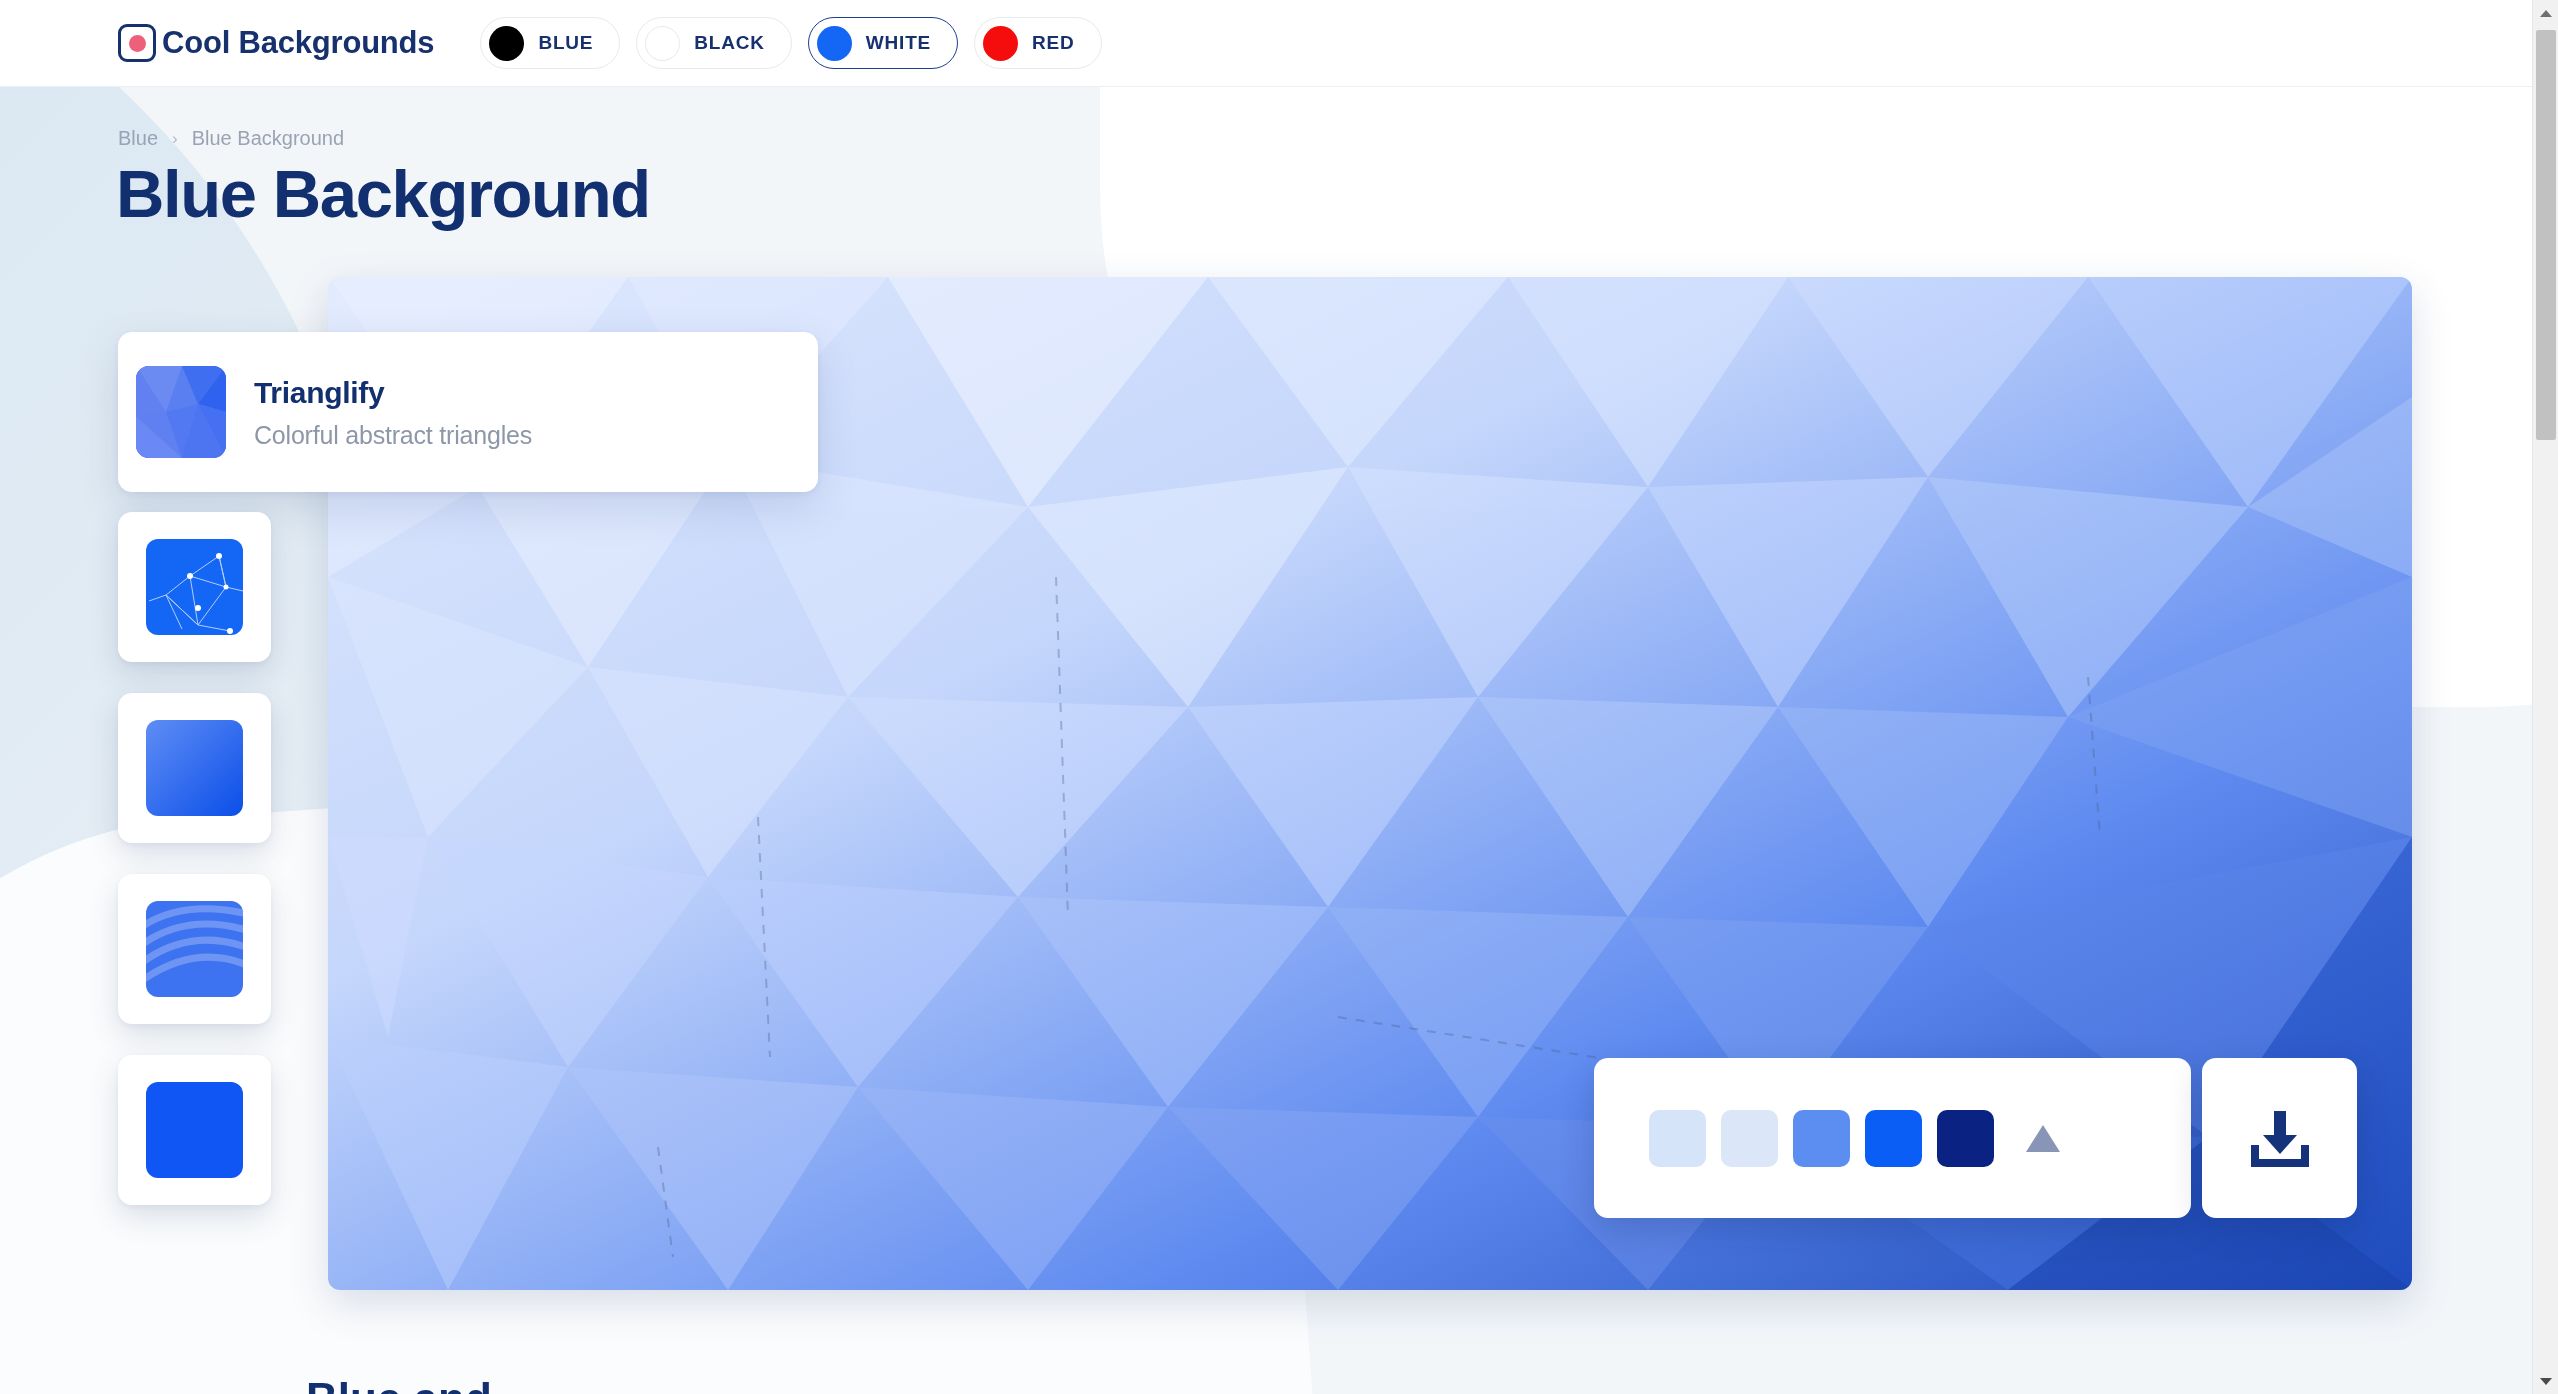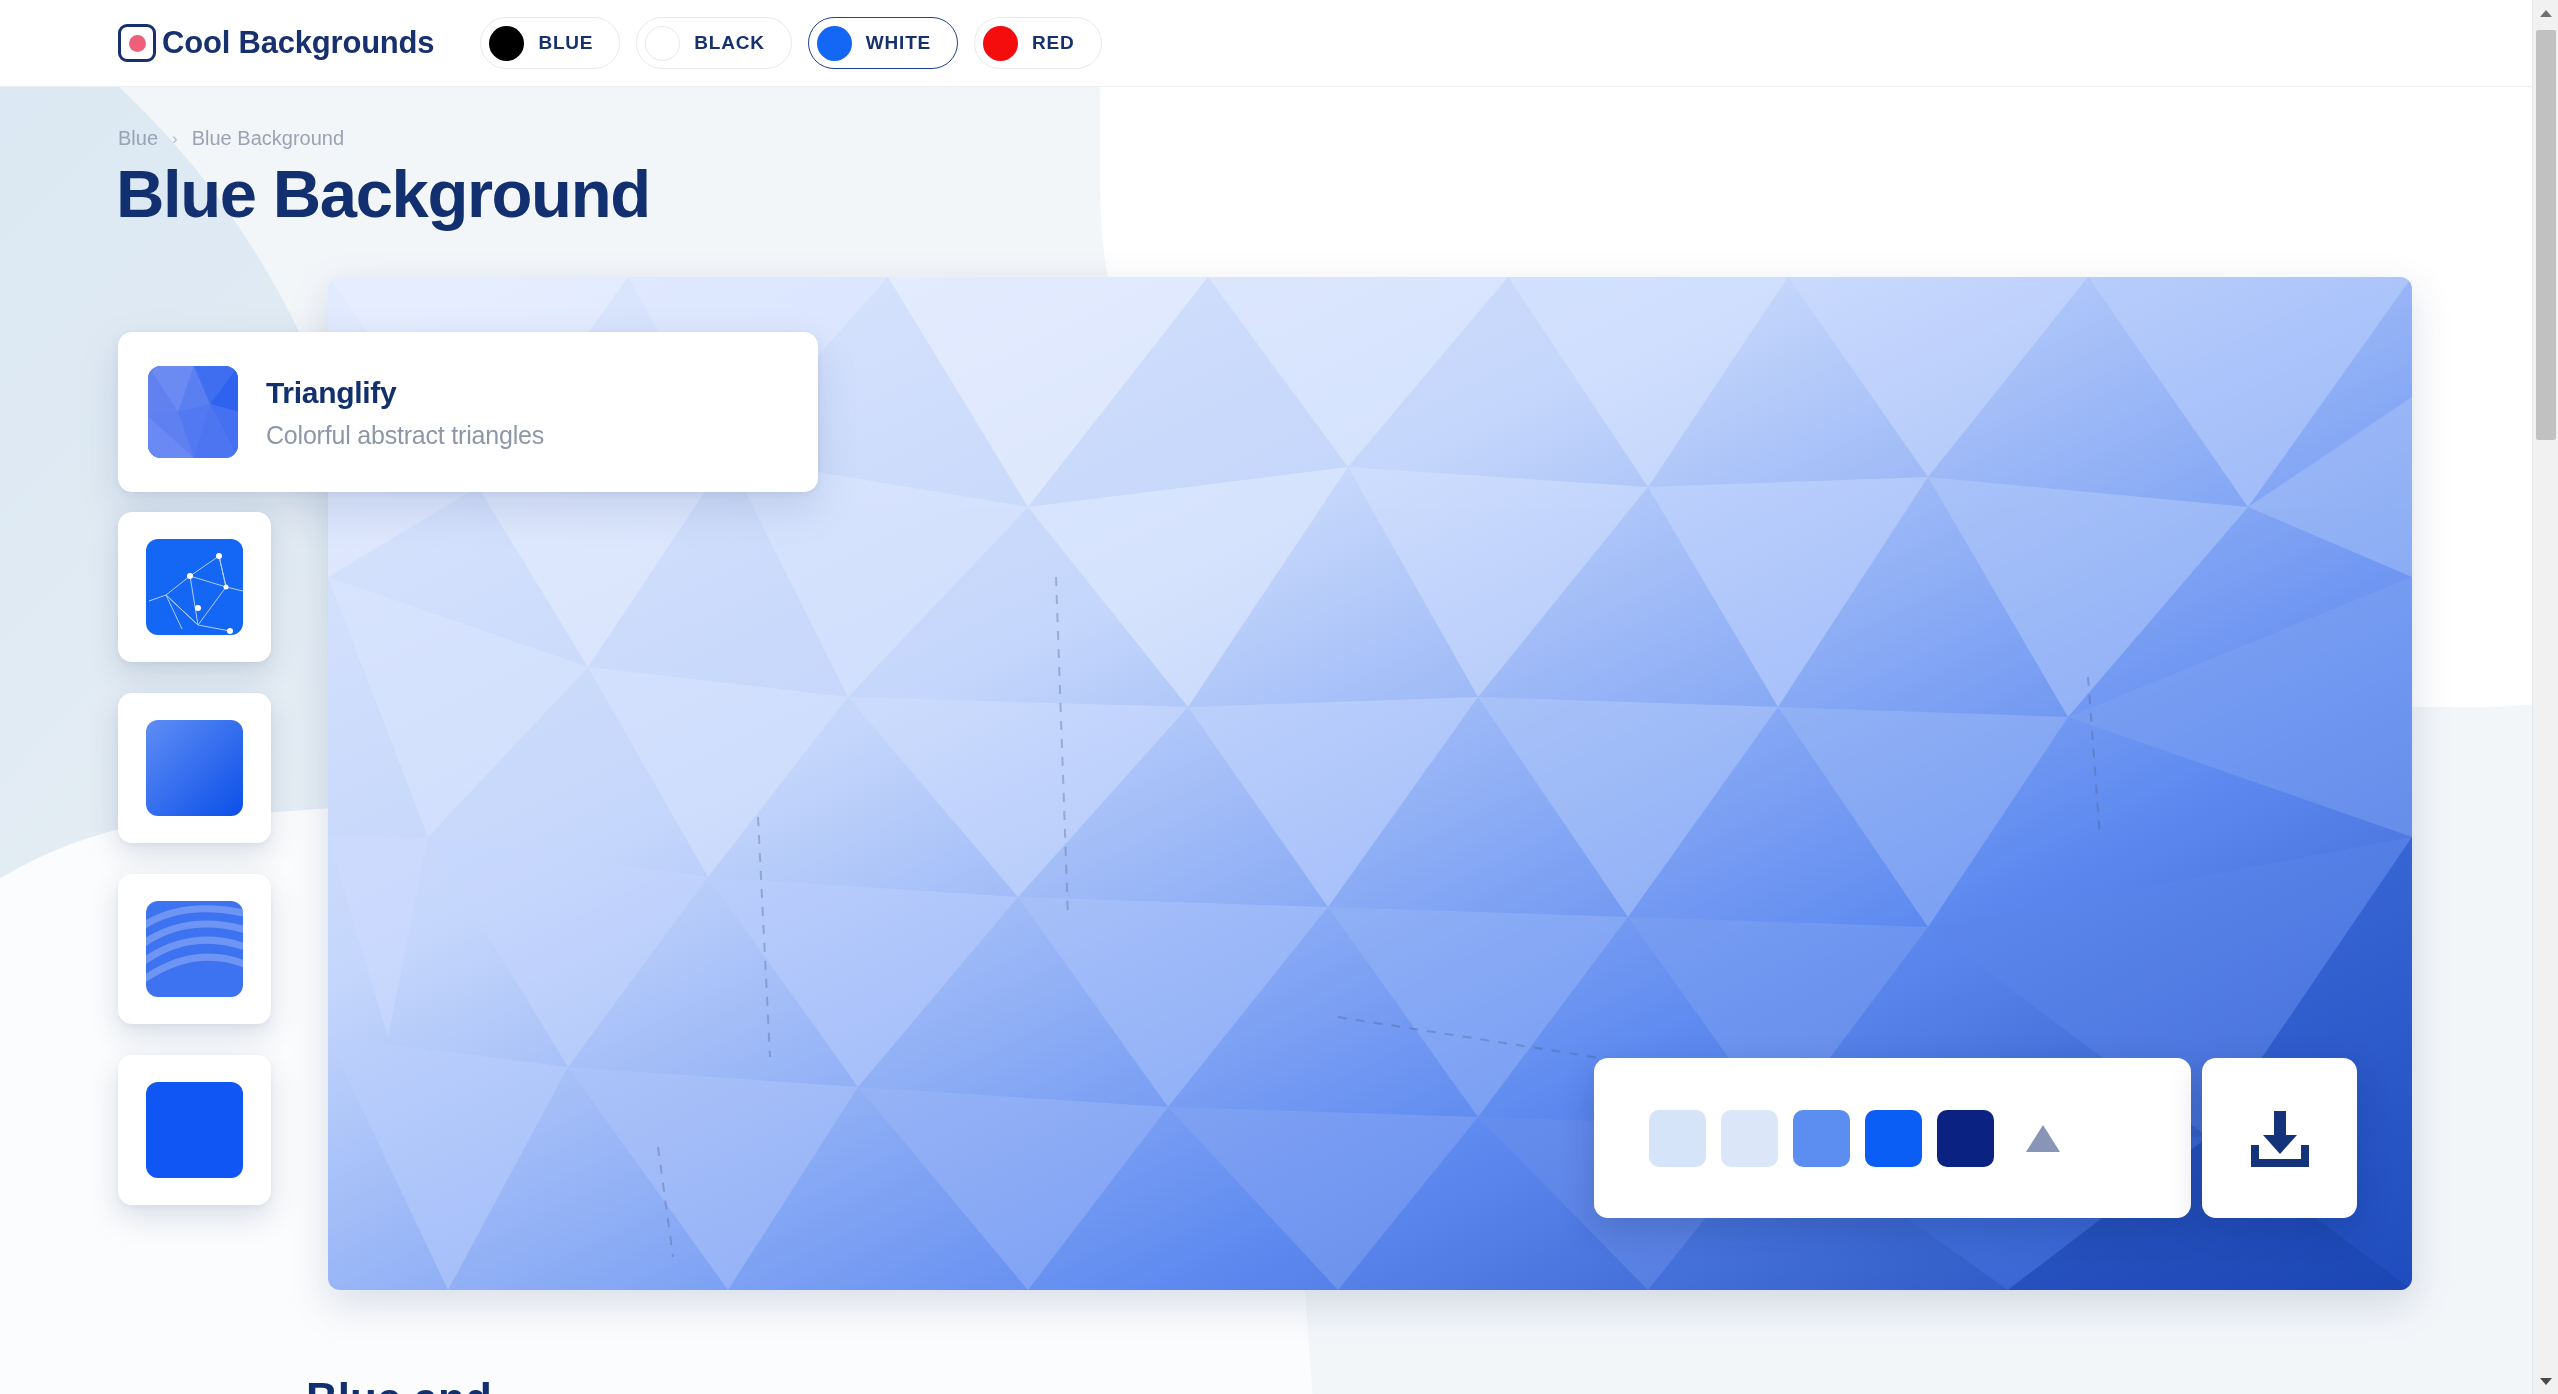--- a/index.html
+++ b/index.html
@@ -153,21 +153,21 @@
 
   
   .gen-card {
     position: absolute;
     top: 332px; left: 118px;
     width: 700px; height: 160px;
     background: #ffffff;
     border-radius: 14px;
     box-shadow: 0 16px 40px rgba(45,70,120,0.15), 0 2px 6px rgba(45,70,120,0.07);
     display: flex; align-items: center;
-    padding-left: 30px; gap: 28px;
+    padding-left: 18px; gap: 28px;
     z-index: 30;
     cursor: pointer;
   }
   .gen-thumb {
     width: 90px; height: 92px; border-radius: 13px;
     overflow: hidden; position: relative;
     background: #5a7ff0;
     flex: none;
   }
   .gen-text .gen-title {

